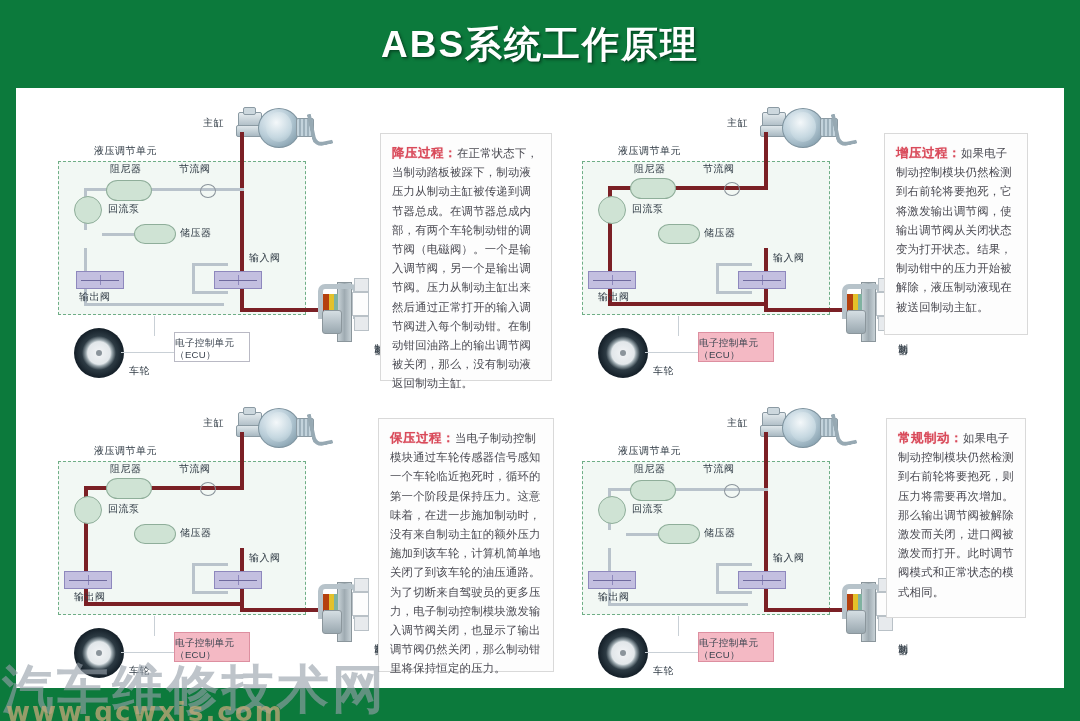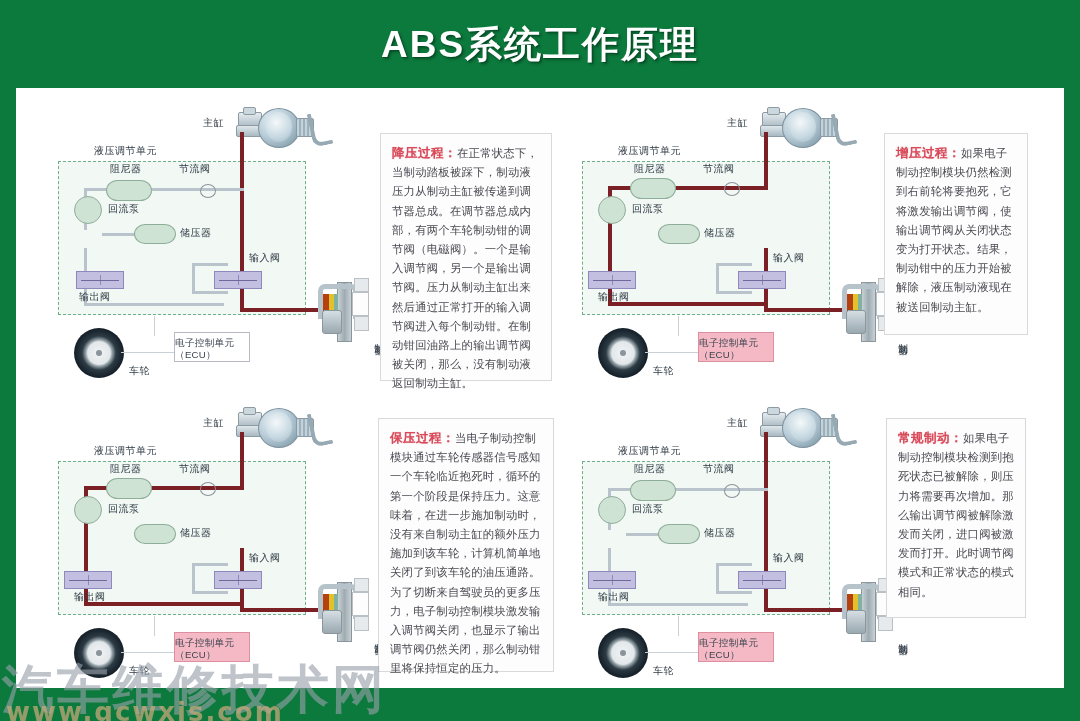--- a/index.html
+++ b/index.html
@@ -517,17 +517,17 @@
 <div class="panel" id="p1">
   <span class="ph">降压过程：</span><span class="pb">在正常状态下，当制动踏板被踩下，制动液压力从制动主缸被传递到调节器总成。在调节器总成内部，有两个车轮制动钳的调节阀（电磁阀）。一个是输入调节阀，另一个是输出调节阀。压力从制动主缸出来然后通过正常打开的输入调节阀进入每个制动钳。在制动钳回油路上的输出调节阀被关闭，那么，没有制动液返回制动主缸。</span>
 </div>
 <div class="panel" id="p2">
   <span class="ph">增压过程：</span><span class="pb">如果电子制动控制模块仍然检测到右前轮将要抱死，它将激发输出调节阀，使输出调节阀从关闭状态变为打开状态。结果，制动钳中的压力开始被解除，液压制动液现在被送回制动主缸。</span>
 </div>
 <div class="panel" id="p3">
   <span class="ph">保压过程：</span><span class="pb">当电子制动控制模块通过车轮传感器信号感知一个车轮临近抱死时，循环的第一个阶段是保持压力。这意味着，在进一步施加制动时，没有来自制动主缸的额外压力施加到该车轮，计算机简单地关闭了到该车轮的油压通路。为了切断来自驾驶员的更多压力，电子制动控制模块激发输入调节阀关闭，也显示了输出调节阀仍然关闭，那么制动钳里将保持恒定的压力。</span>
 </div>
 <div class="panel" id="p4">
-  <span class="ph">常规制动：</span><span class="pb">如果电子制动控制模块检测到抱死状态已被解除，则压力将需要再次增加。那么输出调节阀被解除激发而关闭，进口阀被激发而打开。此时调节阀模式和正常状态的模式相同。</span>
+  <span class="ph">常规制动：</span><span class="pb">如果电子制动控制模块仍然检测到右前轮将要抱死，则压力将需要再次增加。那么输出调节阀被解除激发而关闭，进口阀被激发而打开。此时调节阀模式和正常状态的模式相同。</span>
 </div>
 
 <div id="wm1">汽车维修技术网</div>
 <div id="wm2">www.qcwxjs.com</div>
 
 </body></html>

